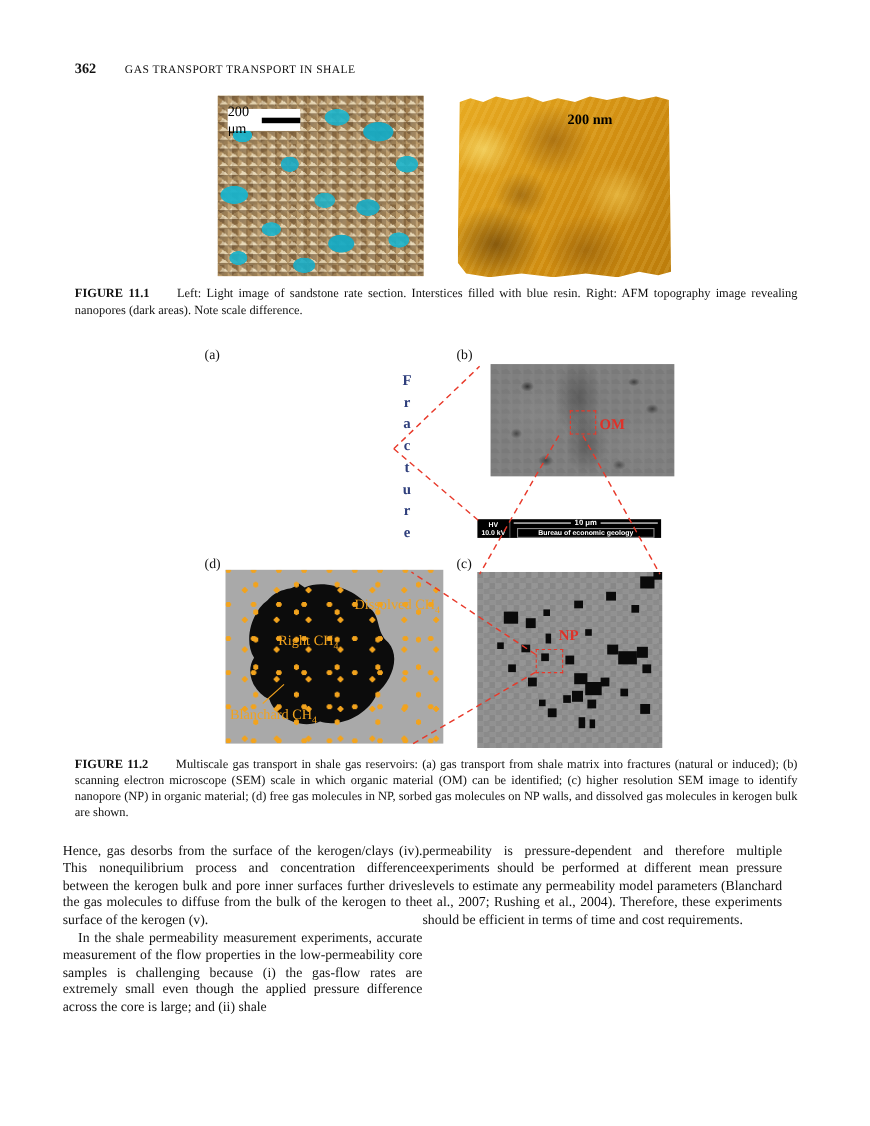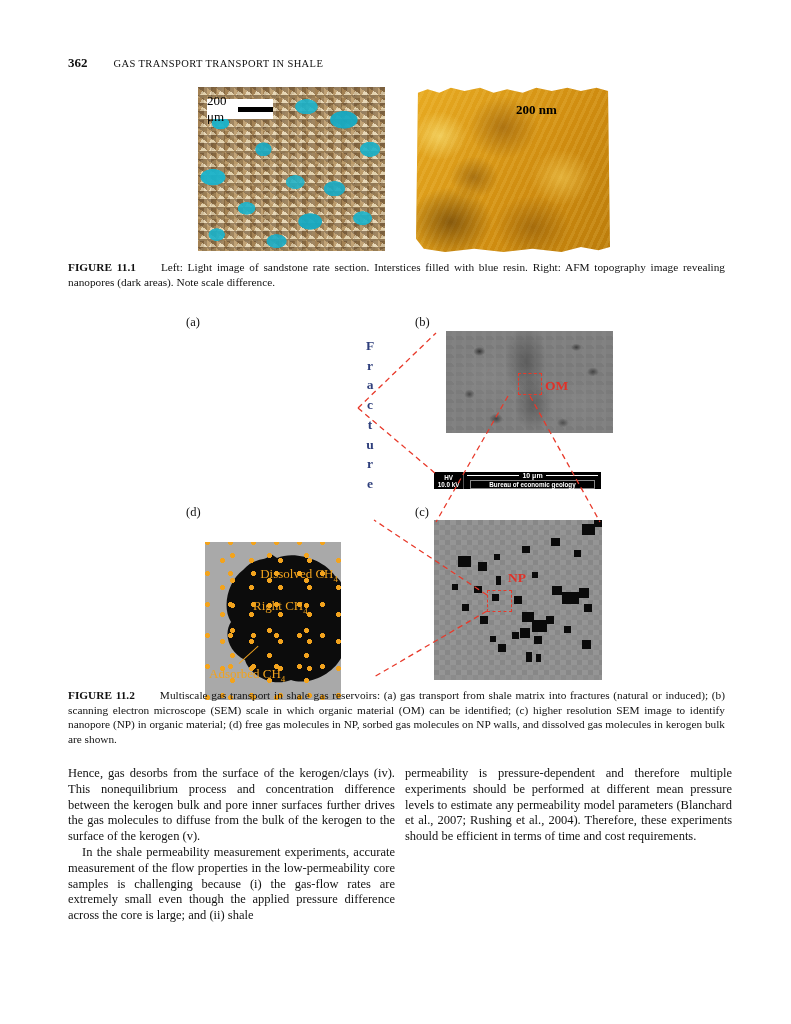--- a/index.html
+++ b/index.html
@@ -101,21 +101,21 @@
   .om-box { position:absolute; left:72px; top:42px; width:24px; height:22px; border:1.3px dashed #e8392a; }
   .om-txt { position:absolute; left:99px; top:47px; color:#e03128; font-size:13.5px; font-weight:bold; }
   .sem-bar { position:absolute; left:0; bottom:0; width:167px; height:17px; background:#000; color:#fff;
     display:flex; align-items:stretch; font-family:"Liberation Sans",sans-serif; }
   .sem-bar .hvcol { width:30px; display:flex; flex-direction:column; justify-content:center; align-items:center; font-size:6.3px; line-height:7px; font-weight:bold; border-right:1px solid #555; }
   .sem-bar .mid { flex:1; display:flex; flex-direction:column; justify-content:center; }
   .sem-bar .scaleline { display:flex; align-items:center; font-size:7px; font-weight:bold; }
   .sem-bar .scaleline .ln { flex:1; height:1px; background:#fff; margin:0 3px; }
   .sem-bar .credit { font-size:6.3px; font-weight:bold; text-align:center; border:0.5px solid #888; margin:1px 6px 1px 6px; }
 
-  .panel-d { position:absolute; left:205px; top:518px; width:136px; height:158px; background:#a9a9a9; overflow:hidden;margin-top:24px; }
+  .panel-d { position:absolute; left:205px; top:518px; width:198px; height:158px; background:#a9a9a9; overflow:hidden; }
   .panel-d .dots { position:absolute; inset:0;
     background-image:
       radial-gradient(circle, #f2a31d 2.3px, transparent 2.6px),
       radial-gradient(circle, #f2a31d 2.3px, transparent 2.6px),
       radial-gradient(circle, #f2a31d 2.3px, transparent 2.6px);
     background-size:29px 27px, 23px 31px, 37px 25px;
     background-position:3px 5px, 14px 16px, 9px 1px; }
   .panel-d svg.blob { position:absolute; left:0; top:0; }
   .d-lab { position:absolute; color:#f2a31d; font-size:13px; white-space:nowrap; }
   .d-lab sub { font-size:9px; }
@@ -128,21 +128,21 @@
     background:
       repeating-conic-gradient(from 0deg, rgba(155,155,155,.5) 0deg 90deg, rgba(135,135,135,.5) 90deg 180deg, rgba(148,148,148,.5) 180deg 270deg, rgba(128,128,128,.5) 270deg 360deg),
       #8f8f8f;
     background-size:11px 10px,auto; }
   .np-box { position:absolute; left:53px; top:70px; width:25px; height:22px; border:1.3px dashed #e8392a; }
   .np-txt { position:absolute; left:74px; top:50px; color:#e03128; font-size:13.5px; font-weight:bold; }
 
   svg.links { position:absolute; left:0; top:0; pointer-events:none; }
 
   
-  .bodytext { position:absolute; left:68px; top:766px; width:665px; display:flex; gap:10px; }
+  .bodytext { position:absolute; left:57px; top:766px; width:665px; display:flex; }
   .col { width:327px; font-size:12.5px; line-height:15.8px; text-align:justify; }
   .col p.indent { text-indent:14px; }
 </style>
 </head>
 <body>
 
 <div class="page">
 
   <div class="hdr">
     <span class="pg">362</span><span class="rt">GAS TRANSPORT TRANSPORT IN SHALE</span>
@@ -204,21 +204,21 @@
   </div>
 
   <div class="panel-d">
     <svg class="blob" width="168" height="158" viewBox="0 0 168 158">
       <path d="M38 28 C50 14, 62 20, 66 12 L72 16 C90 8, 120 18, 130 34 C142 42, 136 56, 148 66 C160 80, 150 102, 138 112 C130 132, 104 144, 86 138 C66 146, 44 132, 40 118 C24 110, 18 92, 26 80 C16 64, 24 38, 38 28 Z" fill="#0c0c0c"></path>
     </svg>
     <div class="dots"></div>
     <div class="d-lab lab-dissolved"><span>Dissolved CH</span><sub>4</sub></div>
     <div class="d-lab lab-free"><span>Right CH</span><sub>4</sub></div>
     <div class="ads-line"></div>
-    <div class="d-lab lab-adsorbed"><span>Adsorbed CH</span><sub>4</sub></div>
+    <div class="d-lab lab-adsorbed"><span>Blanchard CH</span><sub>4</sub></div>
   </div>
 
   <div class="panel-c">
     <svg width="168" height="160" viewBox="0 0 168 160">
       <g fill="#0a0a0a">
         <rect x="148" y="4" width="13" height="11"></rect>
           <rect x="160" y="0" width="8" height="7"></rect>
         <rect x="117" y="18" width="9" height="8"></rect>
           <rect x="88" y="26" width="8" height="7"></rect>
         <rect x="60" y="34" width="6" height="6"></rect>

